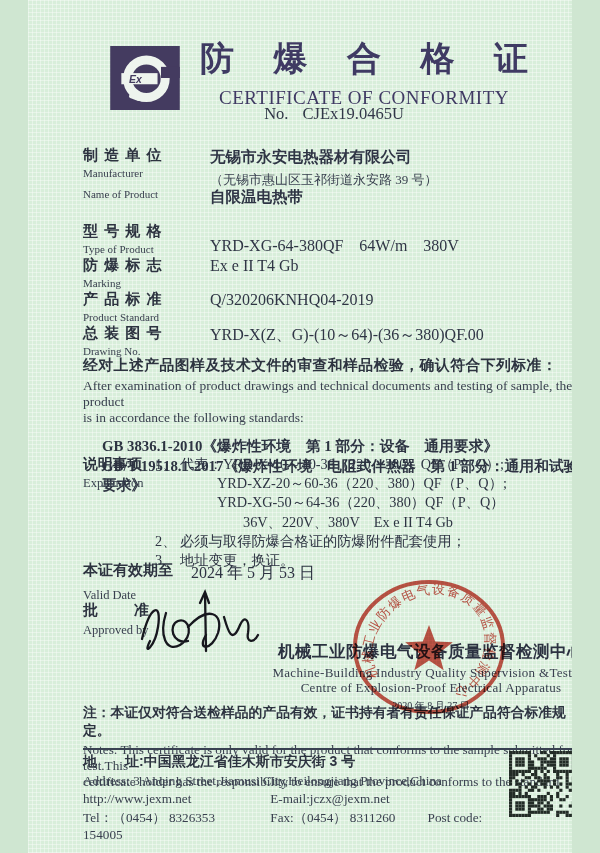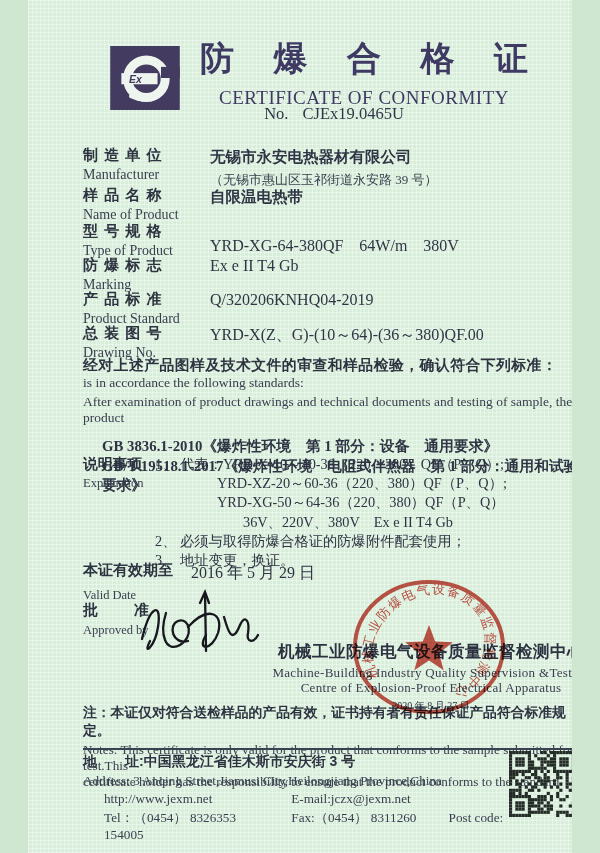--- a/index.html
+++ b/index.html
@@ -18,21 +18,21 @@
   .en{font-family:var(--serif);color:#39404f;}
   
   .logo{left:82px;top:46px;width:70px;height:64px;}
   .title-block{left:150px;top:36px;width:372px;text-align:center;color:var(--ink,#3f3a63);}
   .title{font-family:var(--sans);font-weight:bold;font-size:34px;letter-spacing:15px;margin-right:-15px;white-space:nowrap;}
   .subtitle{font-family:var(--serif);font-size:19px;letter-spacing:.5px;margin-top:5px;}
   .certno{left:120px;top:104px;width:372px;text-align:center;font-family:var(--serif);font-size:16.5px;color:#313748;}
   .certno .sp{display:inline-block;width:14px;}
   
   .frow .fzh{font-size:15px;letter-spacing:1px;}
-  .frow .fen{font-size:14px;margin-top:2px;}
+  .frow .fen{font-size:11px;margin-top:2px;}
   .flabel{position:absolute;left:55px;width:124px;}
   .fval{position:absolute;left:182px;width:400px;font-family:var(--serif);font-size:16px;color:#2f3545;}
   .fval.cjkbold{font-family:var(--sans);font-weight:bold;font-size:15.5px;}
   .fval2{font-size:13px;font-family:var(--serif);font-weight:normal;margin-top:3px;color:#39404f;}
   
   .statement{left:55px;top:356px;width:505px;}
   .statement .s-zh{font-size:14.8px;letter-spacing:.5px;}
   .statement .s-en{font-size:13.5px;line-height:16px;margin-top:3px;}
   .standards{margin-top:11px;padding-left:19px;font-family:var(--serif);font-size:14.8px;line-height:19.5px;color:#2e3443;font-weight:bold;}
   
@@ -59,21 +59,21 @@
   .seal{left:322px;top:576px;width:158px;height:142px;z-index:3;mix-blend-mode:multiply;opacity:.9;}
   
   .notes{left:55px;top:704px;width:505px;}
   .notes .n-zh{font-size:13.8px;}
   .notes .n-en{font-family:var(--serif);font-size:13.2px;line-height:15.8px;margin-top:2px;}
   .divider{left:55px;top:748px;width:492px;border-top:2px solid #3a4152;height:0;}
   
   .contact{left:55px;top:753px;width:430px;}
   .contact .c1{font-family:var(--sans);font-weight:bold;font-size:14px;color:#2d3340;}
   .contact .c-en{font-family:var(--serif);font-size:13.2px;color:#39404f;margin-top:2px;}
-  .contact .row{margin-top:2px;font-family:var(--serif);font-size:13.2px;color:#39404f;margin-left:21px;}
+  .contact .row{margin-top:2px;font-family:var(--serif);font-size:13.2px;color:#39404f;}
   .contact .w1{display:inline-block;width:184px;}
   .contact .w2{display:inline-block;width:154px;}
   .qr{left:481px;top:751px;width:66px;height:66px;}
 </style>
 </head>
 <body style="--bg: #d8eeda; --ink: #3f3a63; --seal_red: #c94338; --logo_bg: #443b60;">
 
 <div class="page">
 
   <svg class="abs logo" viewBox="0 0 100 92" aria-hidden="true">
@@ -99,21 +99,20 @@
       <div class="en fen">Manufacturer</div>
     </div>
     <div class="abs fval cjkbold" style="top:147px">
       <div>无锡市永安电热器材有限公司</div>
       <div class="fval2">（无锡市惠山区玉祁街道永安路 39 号）</div>
     </div>
   </div>
 
   <div class="frow">
     <div class="abs flabel" style="top:186px">
-      <div class="zh fzh">样 品 名 称</div>
       <div class="en fen">Name of Product</div>
     </div>
     <div class="abs fval cjkbold" style="top:187px">自限温电热带</div>
   </div>
 
   <div class="frow">
     <div class="abs flabel" style="top:222px">
       <div class="zh fzh">型 号 规 格</div>
       <div class="en fen">Type of Product</div>
     </div>
@@ -139,22 +138,22 @@
   <div class="frow">
     <div class="abs flabel" style="top:324px">
       <div class="zh fzh">总 装 图 号</div>
       <div class="en fen">Drawing No.</div>
     </div>
     <div class="abs fval" style="top:325px">YRD-X(Z、G)-(10～64)-(36～380)QF.00</div>
   </div>
 
   <div class="abs statement">
     <div class="zh s-zh">经对上述产品图样及技术文件的审查和样品检验，确认符合下列标准：</div>
+    <div class="en s-en">After examination of product drawings and technical documents and testing of sample, the product</div>
     <div class="en s-en" style="margin-top:0">is in accordance the following standards:</div>
-    <div class="en s-en">After examination of product drawings and technical documents and testing of sample, the product</div>
     <div class="standards">
       <div>GB 3836.1-2010《爆炸性环境　第 1 部分：设备　通用要求》</div>
       <div>GB/T 19518.1-2017《爆炸性环境　电阻式伴热器　第 1 部分：通用和试验要求》</div>
     </div>
   </div>
 
   <div class="abs exp-label">
     <div class="zh fzh">说明事项</div>
     <div class="en fen">Explanation</div>
   </div>
@@ -164,21 +163,21 @@
     <div class="i1">YRD-XG-50～64-36（220、380）QF（P、Q）</div>
     <div class="i2">36V、220V、380V　Ex e II T4 Gb</div>
     <div>2、 必须与取得防爆合格证的防爆附件配套使用；</div>
     <div>3、 地址变更，换证。</div>
   </div>
 
   <div class="abs vlabel">
     <div class="zh fzh">本证有效期至</div>
     <div class="en fen">Valid Date</div>
   </div>
-  <div class="abs vvalue">2016 年 5 月 29 日</div>
+  <div class="abs vvalue">2024 年 5 月 53 日</div>
 
   <div class="abs alabel">
     <div class="zh fzh">批　　准</div>
     <div class="en fen">Approved by</div>
   </div>
   <svg class="abs signature" viewBox="0 0 140 72" aria-hidden="true">
     <g fill="none" stroke="#17171e" stroke-width="2.3" stroke-linecap="round">
       <path d="M16,52 C24,18 36,14 32,40 C29,60 16,70 24,54"></path>
       <path d="M40,26 C33,48 40,66 54,58 C68,50 64,30 52,34 C42,38 46,58 62,54"></path>
       <path d="M74,16 L79,5 L83,16"></path>

